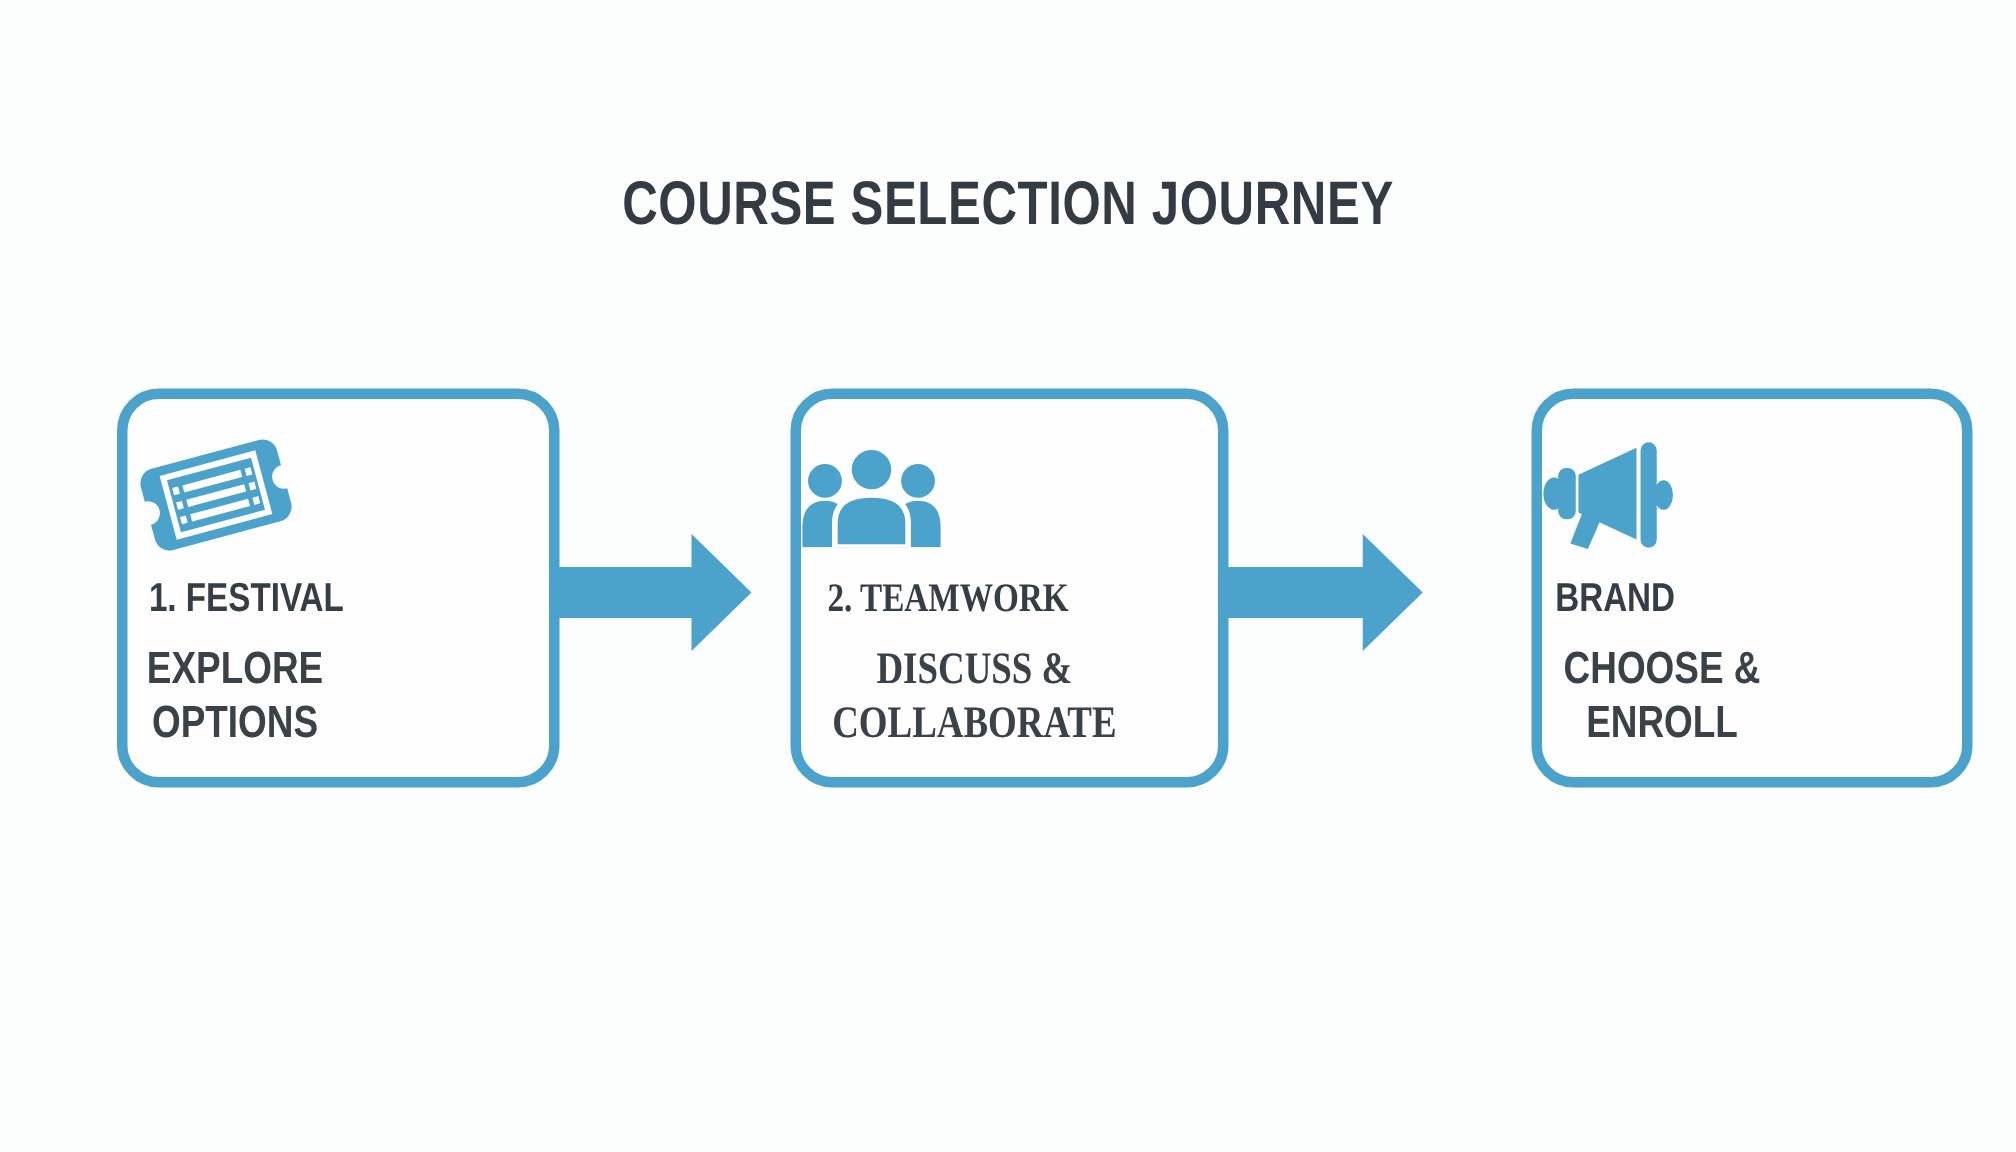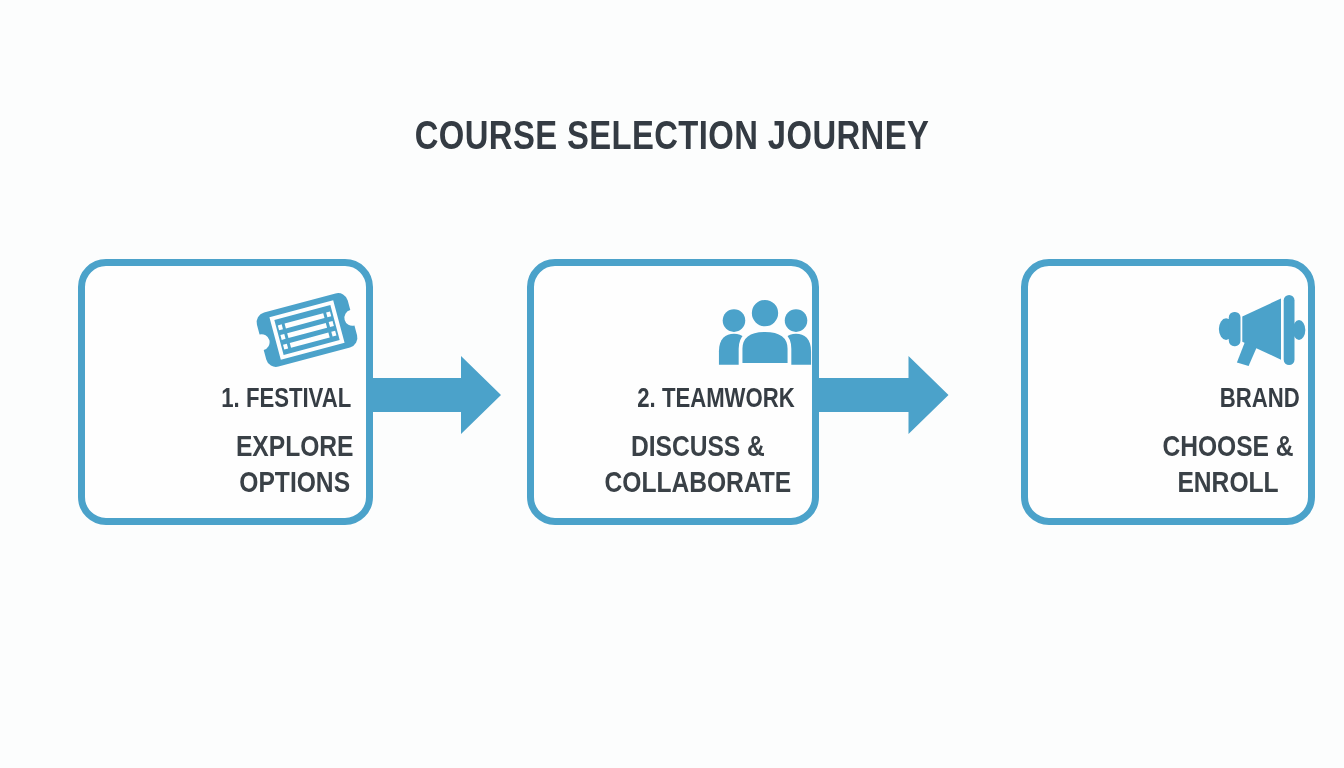--- a/index.html
+++ b/index.html
@@ -29,25 +29,25 @@
   .step-card{
     position:absolute;
     top:259px;
     height:266px;
     background:#fefefe;
     border:7px solid #4ba2ca;
     border-radius:28px;
     box-sizing:border-box;
     display:flex;
     flex-direction:column;
-    align-items:flex-end;
+    align-items:flex-start;
     padding-top:28px;
   }
   .card-1{left:78px;width:295px;}
-  .card-2{left:527px;width:292px;}
+  .card-2{left:527px;width:292px;font-family:Liberation Serif, serif;}
   .card-3{left:1021px;width:294px;}
 
   .icon-wrap{
     height:72px;
     display:flex;
     align-items:center;
     justify-content:center;
   }
   .icon-wrap svg{display:block;}
   .blue-fill{fill:#4ba2ca;}

